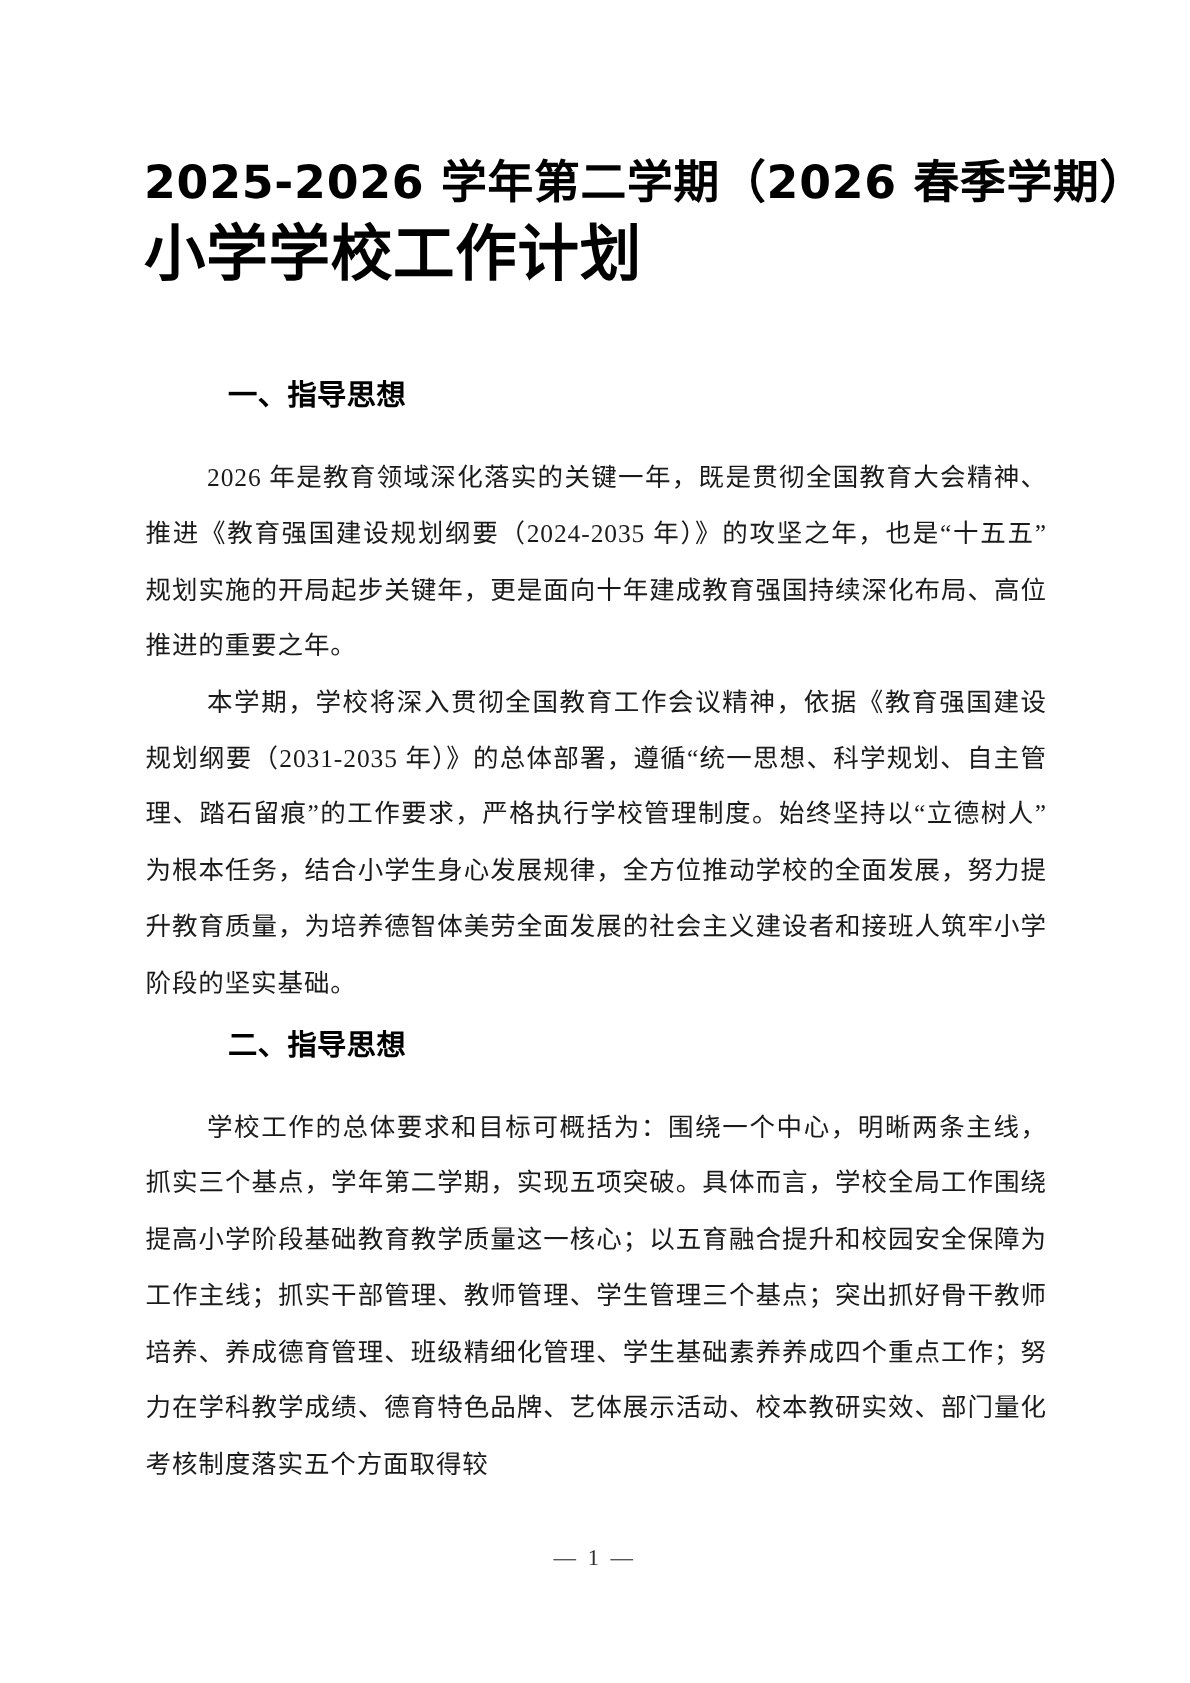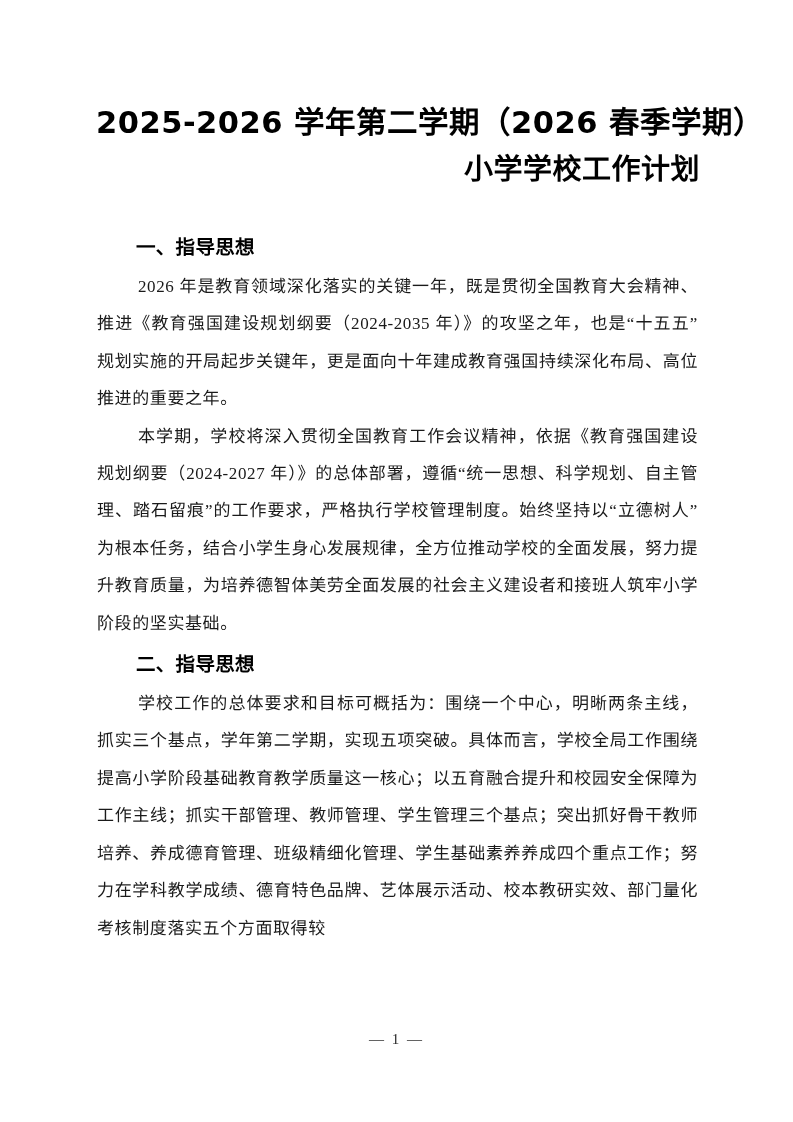--- a/index.html
+++ b/index.html
@@ -19,55 +19,55 @@
     font-family: "Liberation Serif", "DejaVu Serif", serif;
     color: #101010;
   }
 
   
   .doc-title {
     position: absolute;
     left: 96px;
     top: 100px;
     width: 604px;
-    text-align: right;
+    text-align: left;
     font-family: "DejaVu Sans", "Liberation Sans", sans-serif;
     font-weight: 700;
     font-size: 31px;
     line-height: 46px;
     letter-spacing: 0.5px;
     color: #000000;
   }
   .doc-title .title-line {
     display: block;
     white-space: nowrap;
   }
   .doc-title .title-line-1 {
     font-size: 30.5px;
   }
   .doc-title .title-line-2 {
-    font-size: 29px;
+    font-size: 41px;
   }
 
   
   .body-area {
     position: absolute;
     left: 97px;
     top: 228px;
     width: 601px;
   }
 
   .section-heading {
     font-family: "DejaVu Sans", "Liberation Sans", sans-serif;
     font-weight: 700;
     font-size: 19.5px;
     line-height: 40px;
     color: #000000;
     text-indent: 39px;
-    margin: 0;
+    margin: 16px;
     letter-spacing: 0.3px;
   }
 
   .para {
     margin: 0;
     font-family: "Liberation Serif", "DejaVu Serif", serif;
     font-size: 17px;
     line-height: 37.4px;
     text-align: justify;
     text-align-last: left;
@@ -104,21 +104,21 @@
     <span class="title-line title-line-1">2025-2026 学年第二学期（2026 春季学期）</span>
     <span class="title-line title-line-2">小学学校工作计划</span>
   </div>
 
   <div class="body-area">
 
     <h2 class="section-heading">一、指导思想</h2>
 
     <p class="para">2026 年是教育领域深化落实的关键一年，既是贯彻全国教育大会精神、推进《教育强国建设规划纲要（2024-2035 年）》的攻坚之年，也是“十五五”规划实施的开局起步关键年，更是面向十年建成教育强国持续深化布局、高位推进的重要之年。</p>
 
-    <p class="para">本学期，学校将深入贯彻全国教育工作会议精神，依据《教育强国建设规划纲要（2024-2027 年）》的总体部署，遵循“统一思想、科学规划、自主管理、踏石留痕”的工作要求，严格执行学校管理制度。始终坚持以“立德树人”为根本任务，结合小学生身心发展规律，全方位推动学校的全面发展，努力提升教育质量，为培养德智体美劳全面发展的社会主义建设者和接班人筑牢小学阶段的坚实基础。</p>
+    <p class="para">本学期，学校将深入贯彻全国教育工作会议精神，依据《教育强国建设规划纲要（2031-2035 年）》的总体部署，遵循“统一思想、科学规划、自主管理、踏石留痕”的工作要求，严格执行学校管理制度。始终坚持以“立德树人”为根本任务，结合小学生身心发展规律，全方位推动学校的全面发展，努力提升教育质量，为培养德智体美劳全面发展的社会主义建设者和接班人筑牢小学阶段的坚实基础。</p>
 
     <h2 class="section-heading">二、指导思想</h2>
 
     <p class="para">学校工作的总体要求和目标可概括为：围绕一个中心，明晰两条主线，抓实三个基点，学年第二学期，实现五项突破。具体而言，学校全局工作围绕提高小学阶段基础教育教学质量这一核心；以五育融合提升和校园安全保障为工作主线；抓实干部管理、教师管理、学生管理三个基点；突出抓好骨干教师培养、养成德育管理、班级精细化管理、学生基础素养养成四个重点工作；努力在学科教学成绩、德育特色品牌、艺体展示活动、校本教研实效、部门量化考核制度落实五个方面取得较</p>
 
   </div>
 
   <div class="page-footer">— 1 —</div>
 
 </div>

